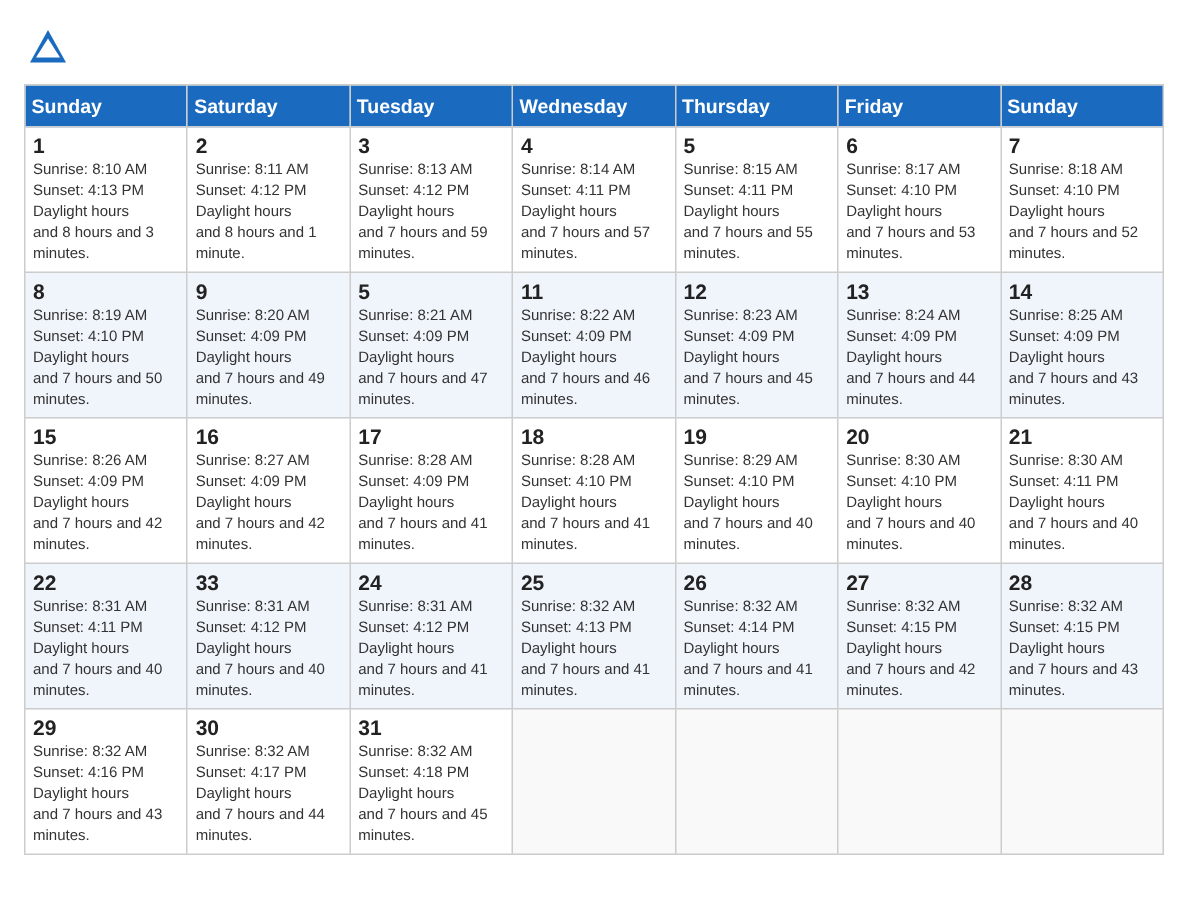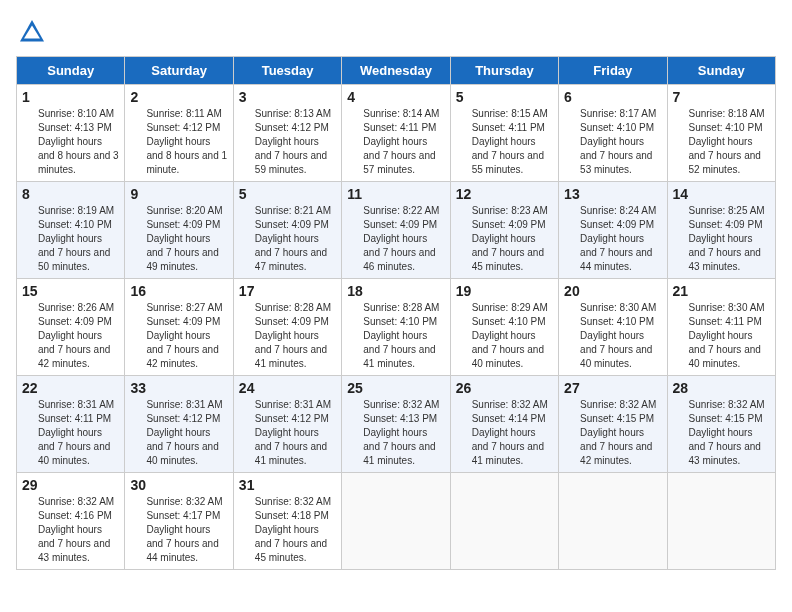--- a/index.html
+++ b/index.html
@@ -49,21 +49,21 @@
     }
     .calendar {
       width: 100%;
       border-collapse: collapse;
       font-size: 11px;
     }
     .calendar th {
       background-color: #1a6bbf;
       color: #fff;
       padding: 6px 4px;
-      text-align: center;
+      text-align: left;
       font-size: 13px;
       font-weight: bold;
       border: 1px solid #ccc;
     }
     .calendar td {
       vertical-align: top;
       padding: 4px 5px;
       border: 1px solid #ccc;
       width: 108px;
       min-height: 80px;
@@ -76,21 +76,20 @@
       font-size: 14px;
       font-weight: bold;
       color: #222;
       display: block;
       margin-bottom: 2px;
     }
     .day-detail {
       font-size: 10px;
       color: #333;
       line-height: 1.4;
-      margin-left: 16px;
     }
     .empty-cell {
       background: #f9f9f9 !important;
     }
   </style>
 </head>
 <body>
 
 <div class="header-area">
   <div class="logo">

